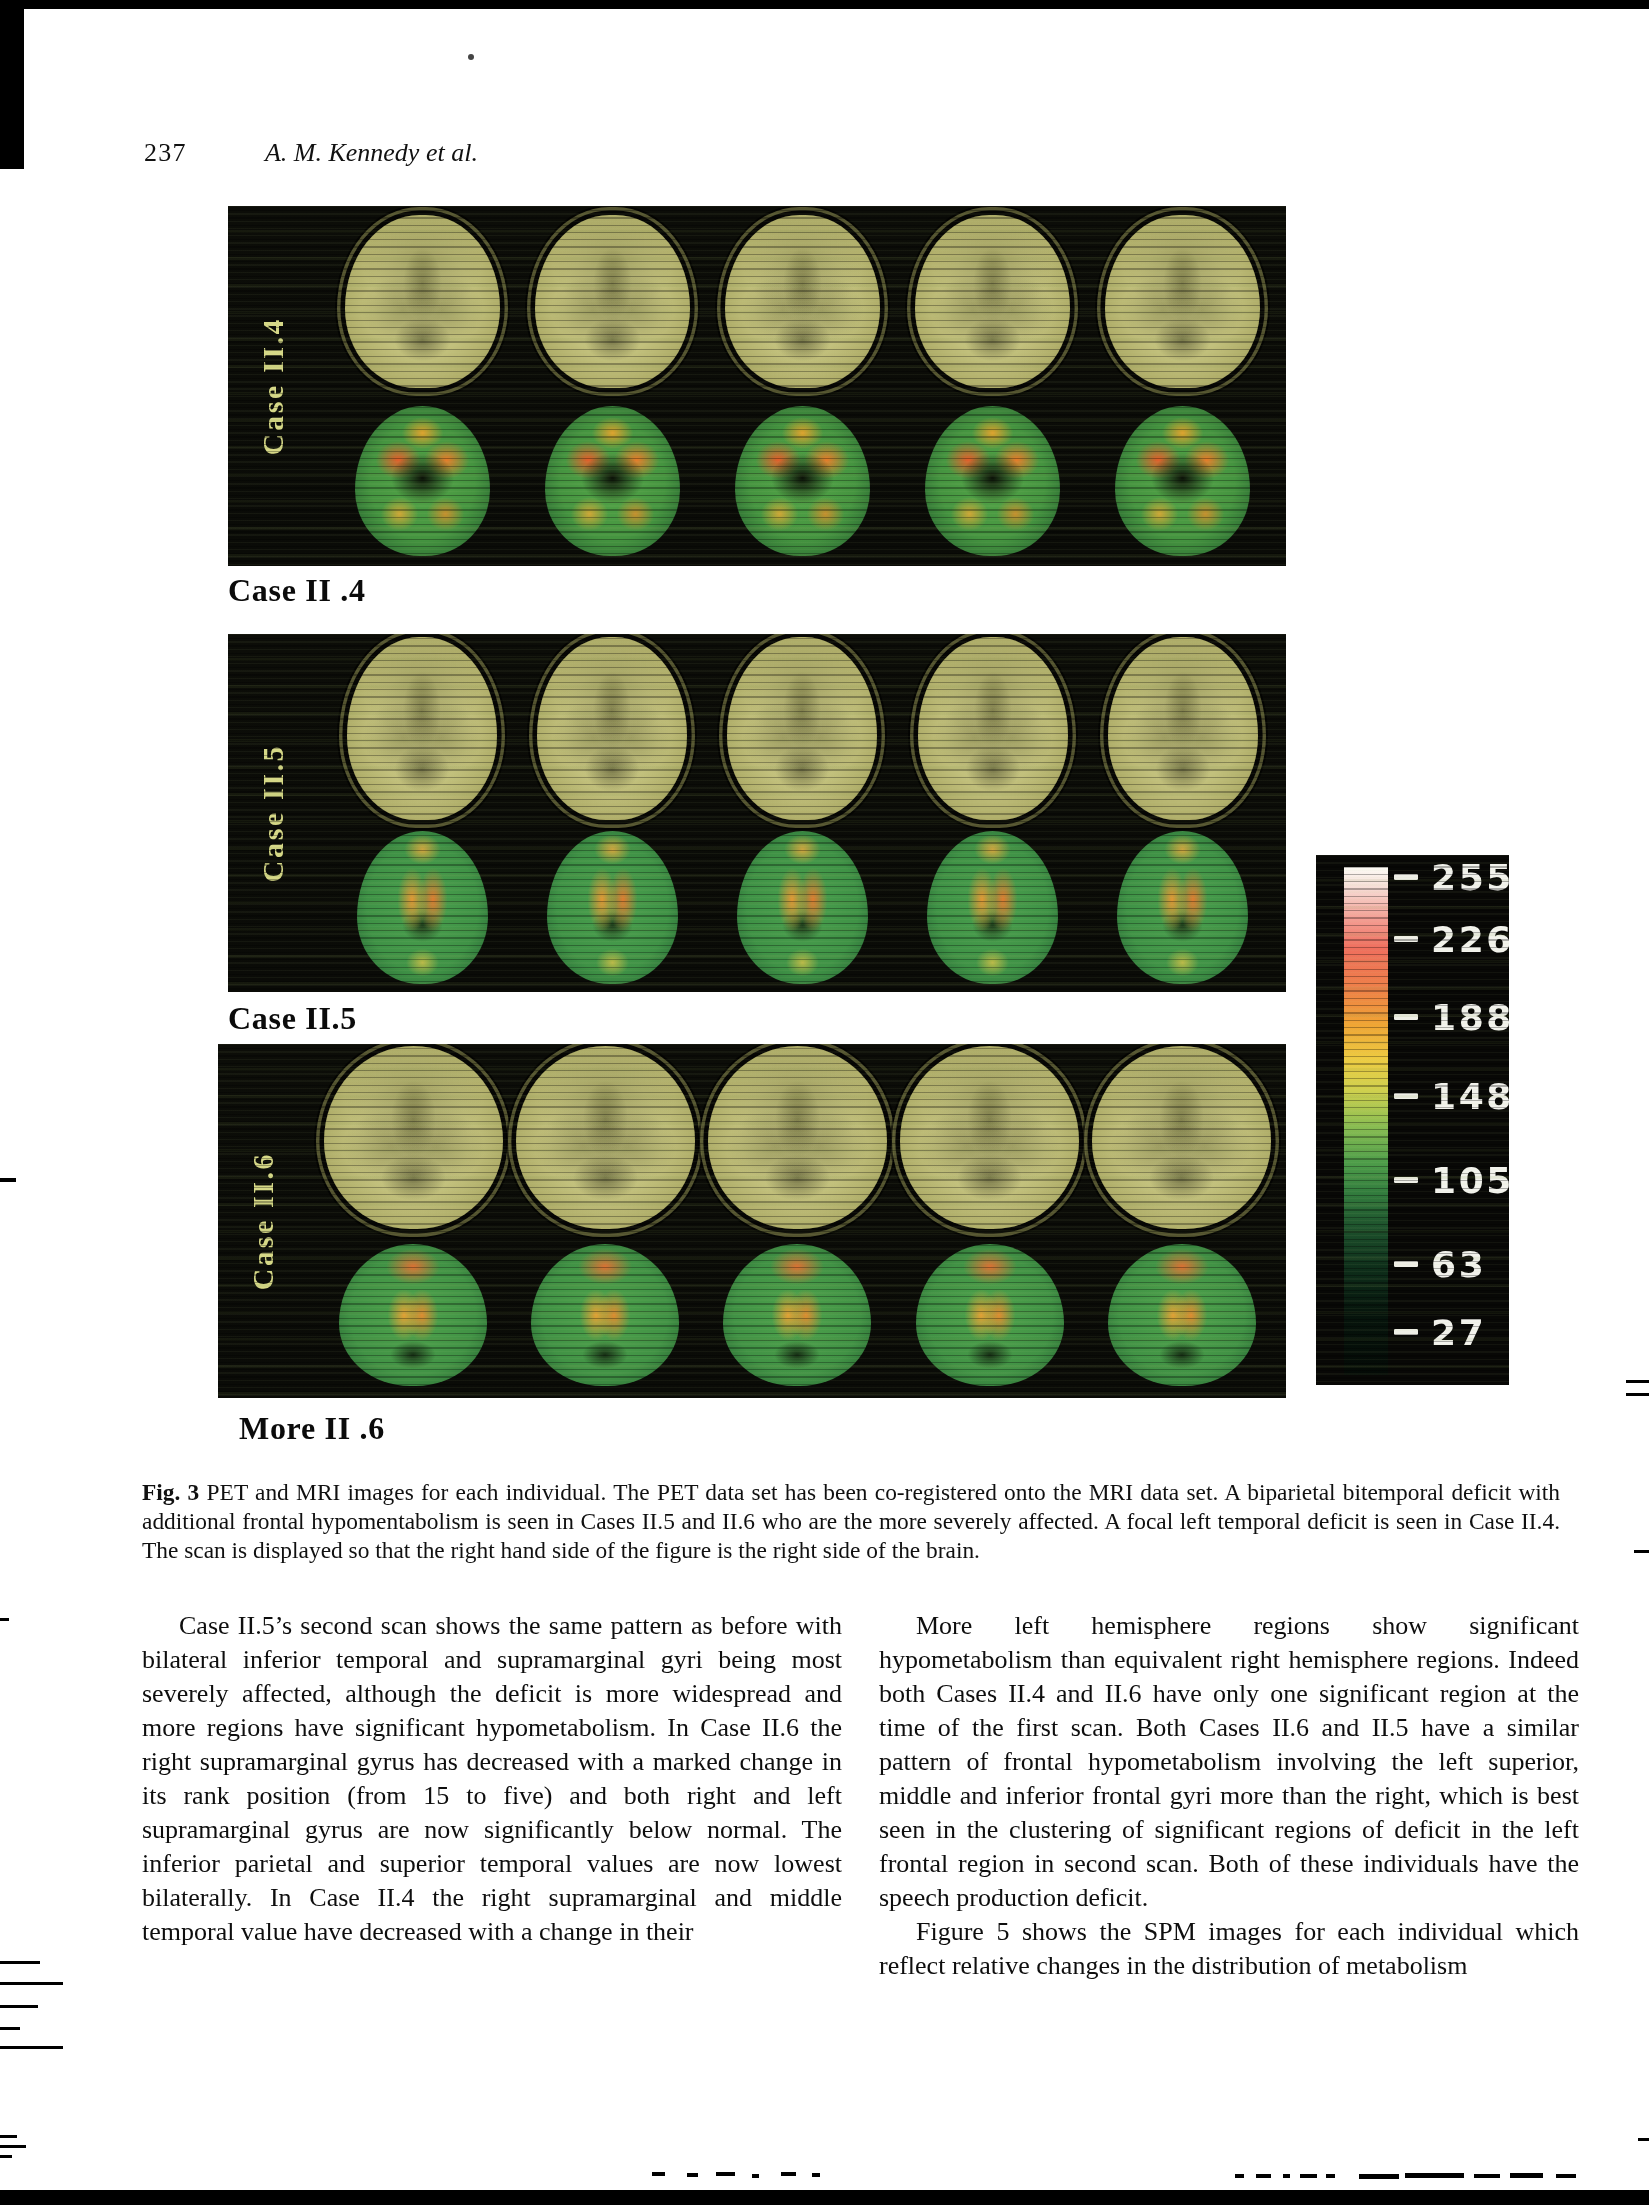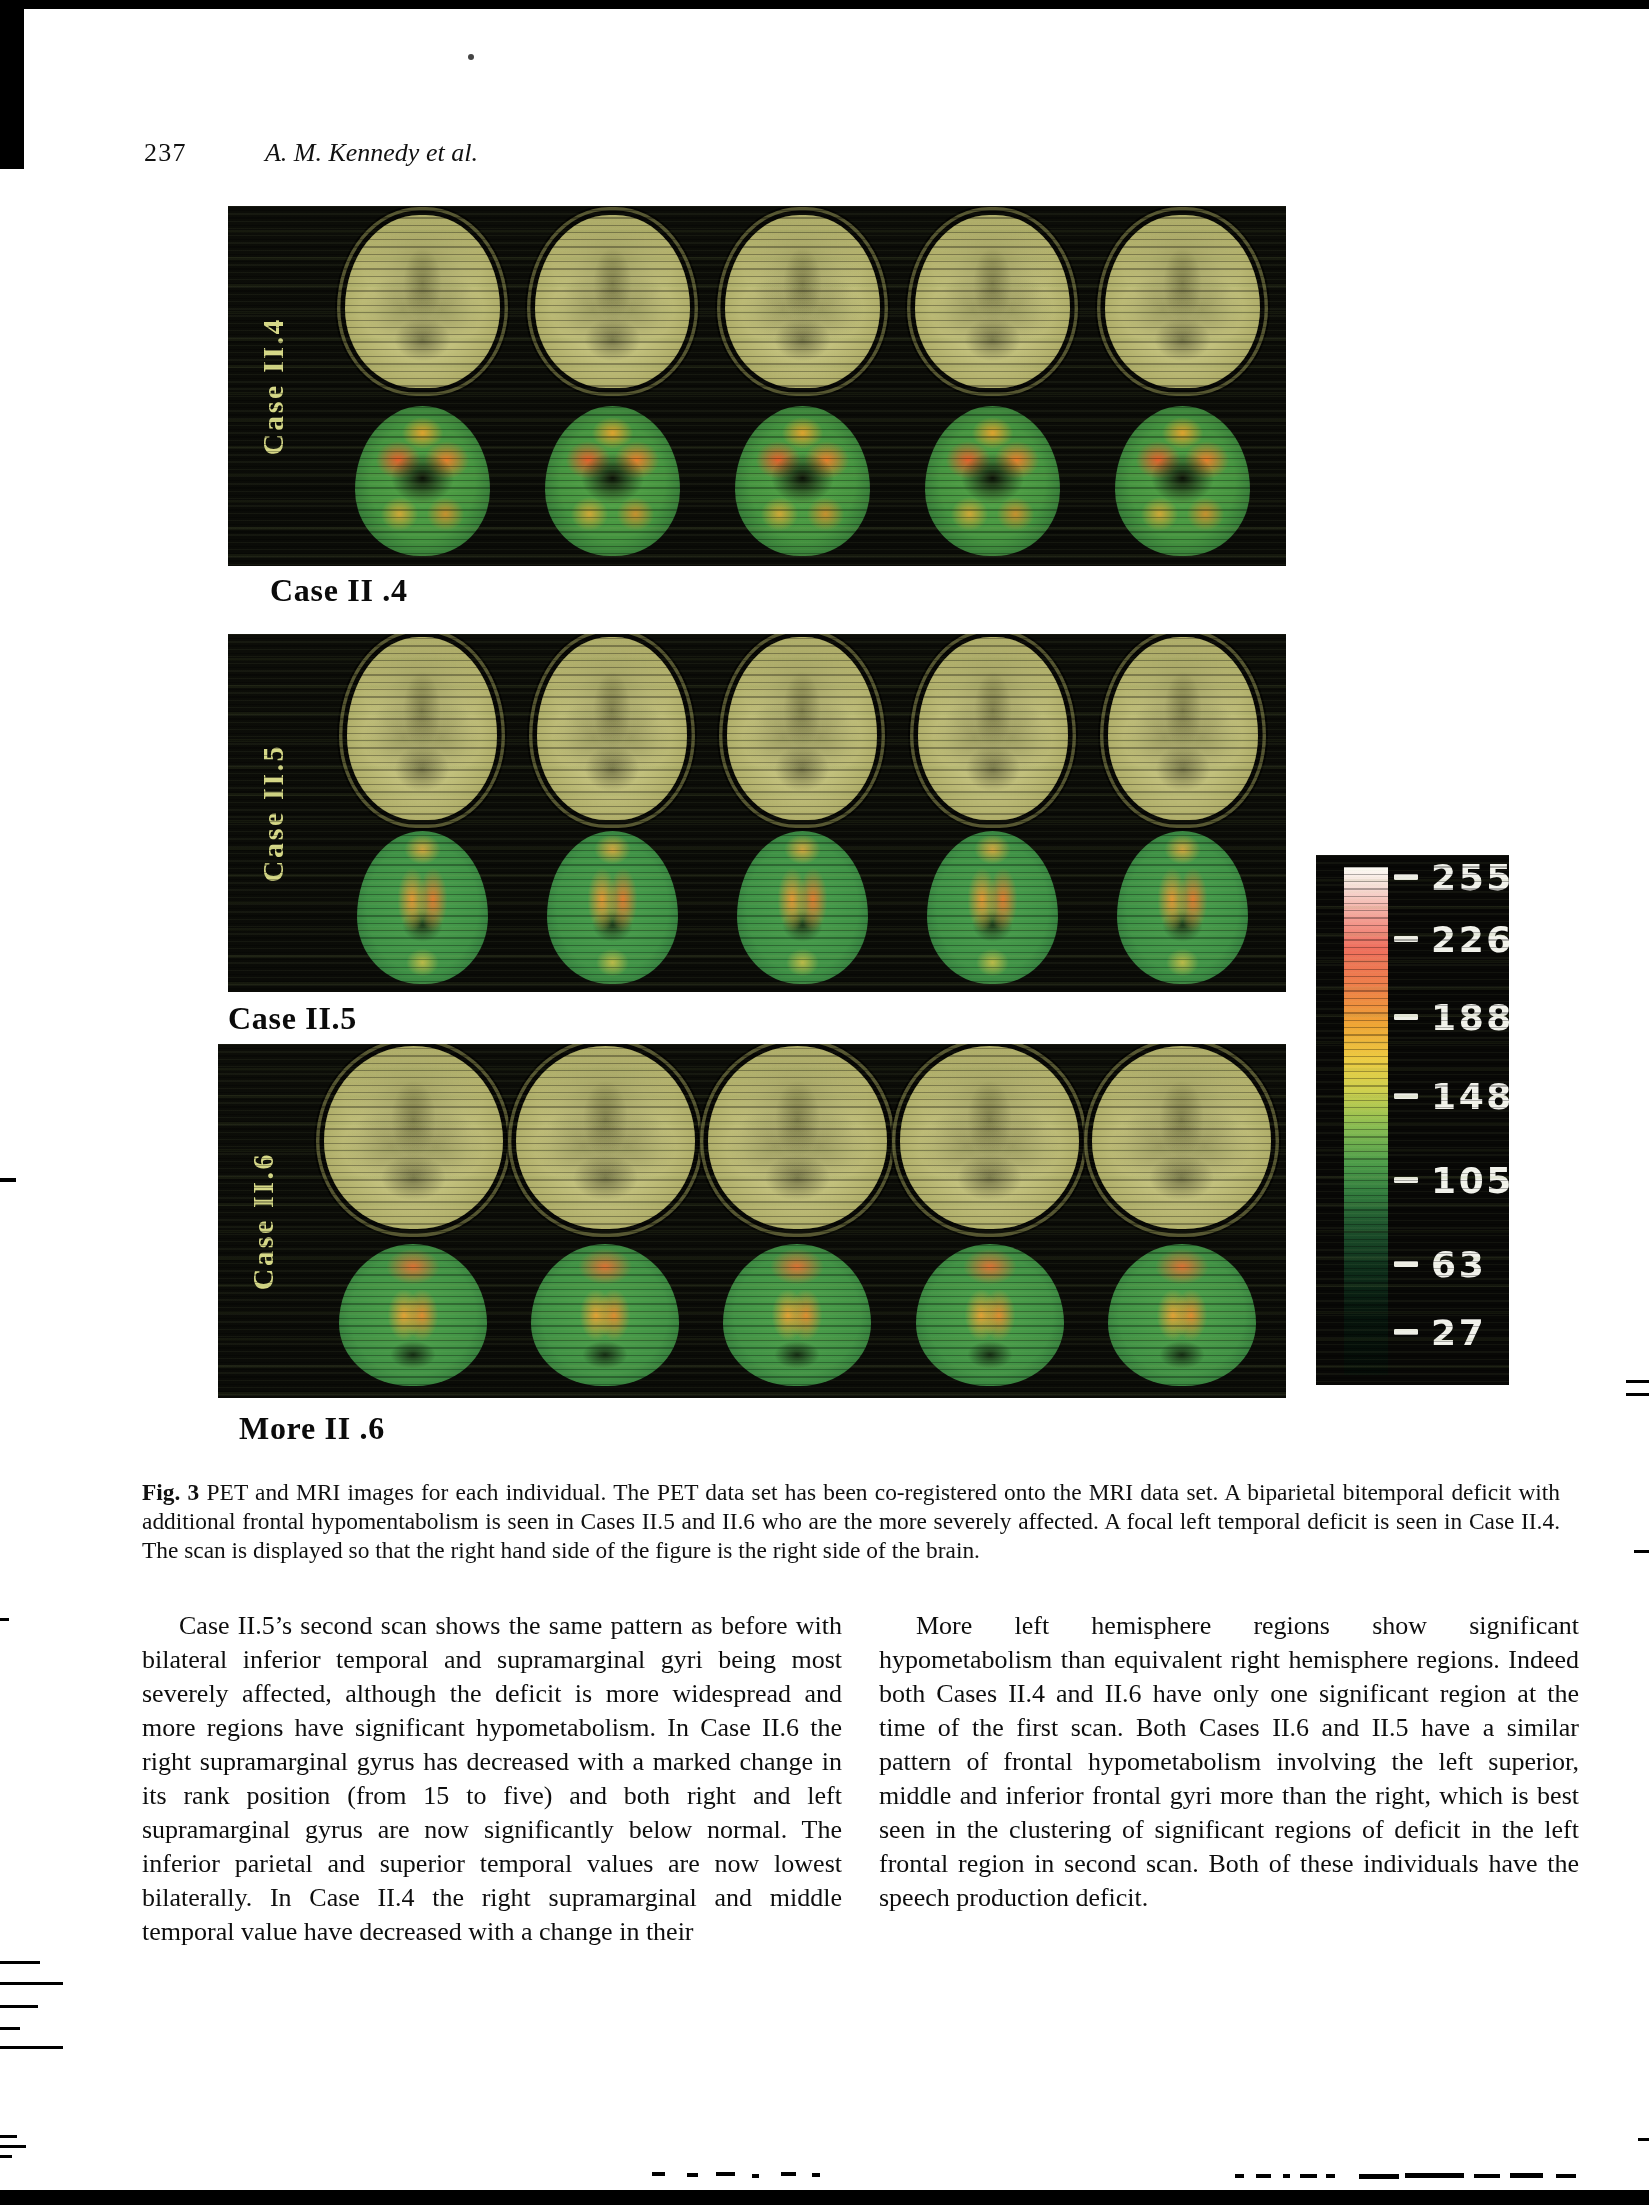--- a/index.html
+++ b/index.html
@@ -64,21 +64,21 @@
   .panel-3 .brain.pet{width:148px;height:142px;
      background:
        radial-gradient(26% 18% at 50% 16%, rgba(235,110,50,.9), transparent 70%),
        radial-gradient(16% 26% at 44% 50%, rgba(240,160,50,.92), transparent 70%),
        radial-gradient(16% 26% at 56% 50%, rgba(235,138,45,.92), transparent 70%),
        radial-gradient(22% 14% at 50% 78%, rgba(12,22,8,.8), transparent 70%),
        radial-gradient(ellipse, #4ea34c 0%, #419245 60%, #2d7036 85%, #1b4522 100%);}
 
   .case-label{position:absolute;font-weight:700;font-size:32px;letter-spacing:0.7px;color:#0b0b0b;
      font-family:"Liberation Serif",serif;white-space:nowrap;}
-  .case-label-1{left:228px;top:572px;margin-left:42px;}
+  .case-label-1{left:228px;top:572px;}
   .case-label-2{left:228px;top:1000px;}
   .case-label-3{left:239px;top:1410px;}
 
   
   .scalebar{position:absolute;left:1316px;top:855px;width:193px;height:530px;background:#080806;overflow:hidden;}
   .scale-gradient{position:absolute;left:28px;top:12px;width:44px;height:508px;background:
      linear-gradient(180deg,#fcfcf6 0%,#f6ddd6 4%,#f4a096 10%,#ef6f5e 16%,#ee8048 24%,#f0a434 31%,
        #edcc42 38%,#cfd04e 44%,#8abd52 51%,#4f9e4a 58%,#337d3e 64%,#1d512c 71%,#0e2e1a 79%,#06140c 88%,#040a06 100%);}
   .scale-row{position:absolute;left:78px;height:40px;display:flex;align-items:center;gap:13px;z-index:2;}
   .scale-tick{width:24px;height:6px;background:#eeeee6;border-radius:1.3px;}
@@ -207,20 +207,21 @@
   </div>
 
   <p class="caption"><b>Fig. 3</b>&nbsp;<span>PET and MRI images for each individual. The PET data set has been co-registered onto the MRI data set. A biparietal bitemporal deficit with additional frontal hypomentabolism is seen in Cases II.5 and II.6 who are the more severely affected. A focal left temporal deficit is seen in Case II.4. The scan is displayed so that the right hand side of the figure is the right side of the brain.</span></p>
 
   <div class="columns">
     <div class="col" id="col-left">
         <p class="indent">Case II.5’s second scan shows the same pattern as before with bilateral inferior temporal and supramarginal gyri being most severely affected, although the deficit is more widespread and more regions have significant hypometabolism. In Case II.6 the right supramarginal gyrus has decreased with a marked change in its rank position (from 15 to five) and both right and left supramarginal gyrus are now significantly below normal. The inferior parietal and superior temporal values are now lowest bilaterally. In Case II.4 the right supramarginal and middle temporal value have decreased with a change in their</p>
       </div>
     <div class="col" id="col-right">
         <p class="indent">More left hemisphere regions show significant hypometabolism than equivalent right hemisphere regions. Indeed both Cases II.4 and II.6 have only one significant region at the time of the first scan. Both Cases II.6 and II.5 have a similar pattern of frontal hypometabolism involving the left superior, middle and inferior frontal gyri more than the right, which is best seen in the clustering of significant regions of deficit in the left frontal region in second scan. Both of these individuals have the speech production deficit.</p>
+        <p class="indent">Figure 5 shows the SPM images for each individual which reflect relative changes in the distribution of metabolism</p>
       </div>
   </div>
 
   <div id="artifacts-host">
       <div class="art" style="left: 18.5px; top: 0px; width: 1631px; height: 8.6px;"></div>
       <div class="art" style="left: 0px; top: 0px; width: 24.4px; height: 169px;"></div>
       <div class="art" style="left: 0px; top: 2190px; width: 1649px; height: 15px;"></div>
       <div class="art" style="left: 0px; top: 1178px; width: 16px; height: 4px;"></div>
       <div class="art" style="left: 0px; top: 1618px; width: 9.2px; height: 3.3px;"></div>
       <div class="art" style="left: 0px; top: 1961px; width: 40px; height: 3.3px;"></div>

